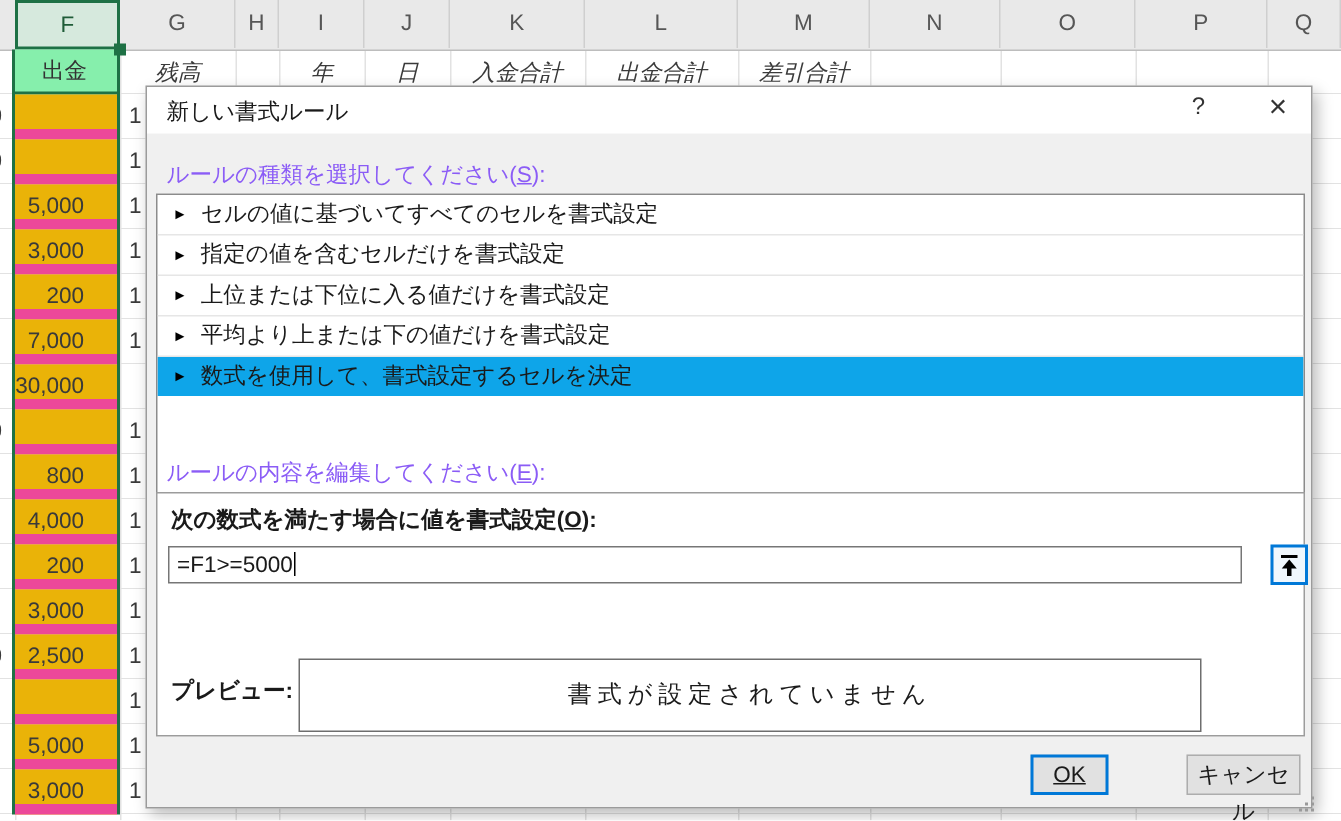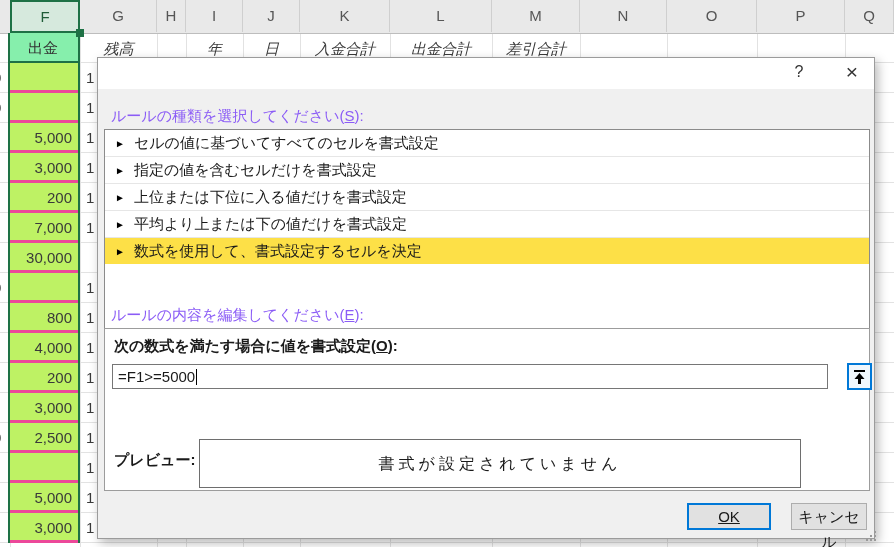--- a/index.html
+++ b/index.html
@@ -12,22 +12,22 @@
   .col-h{position:absolute;top:0;height:32px;line-height:32px;text-align:center;
          font-size:15px;color:#565656;border-right:1px solid #cfcfcf;box-sizing:border-box;}
   .col-h.sel{background:#d6e9dd;border:2px solid #1e7145;color:#1f5c38;height:33px;line-height:29px;}
   .hgrid{position:absolute;left:0;top:33px;width:894px;height:514px;z-index:0;
          background:repeating-linear-gradient(to bottom,transparent 0 29px,#e2e2e2 29px 30px);}
   .vline{position:absolute;top:33px;height:514px;width:1px;background:#e2e2e2;z-index:0;}
   .r1{position:absolute;top:34px;height:29px;line-height:29px;font-size:15px;color:#3a3a3a;
       text-align:center;z-index:1;white-space:nowrap;overflow:hidden;font-style:italic;}
   .fcol{position:absolute;left:8px;top:33px;width:72px;z-index:2;box-sizing:border-box;
         border-left:2px solid #1e7145;border-right:2px solid #1e7145;}
-  .fcell{height:30px;line-height:29px;box-sizing:border-box;border-bottom:3px solid #ec4899;
-         background:#bef264;font-size:15px;color:#3a3a3a;text-align:right;padding-right:6px;}
+  .fcell{height:30px;line-height:29px;box-sizing:border-box;border-bottom:7px solid #ec4899;
+         background:#eab308;font-size:15px;color:#3a3a3a;text-align:right;padding-right:22px;}
   .fcell.active{background:#86efac;text-align:center;padding-right:2px;border-bottom:2px solid #1e7145;color:#333;}
   .sel-corner{position:absolute;left:76px;top:29px;width:8px;height:8px;background:#1e7145;z-index:3;}
   .gcol{position:absolute;left:82px;top:63px;width:15px;overflow:hidden;z-index:1;}
   .gcell{height:30px;line-height:29px;font-size:15px;color:#3a3a3a;padding-left:4px;}
   .ecol{position:absolute;left:0;top:63px;width:8px;overflow:hidden;z-index:1;}
   .ecell{height:30px;line-height:29px;font-size:15px;color:#3a3a3a;width:14px;margin-left:-7px;}
 
   
   .dialog{position:absolute;left:97px;top:57px;width:778px;height:482px;background:#f0f0f0;
           border:1px solid #9b9b9b;box-sizing:border-box;z-index:10;
@@ -36,38 +36,38 @@
   .title{position:absolute;left:13px;top:7px;font-size:15px;color:#1a1a1a;}
   .help{position:absolute;right:64px;top:5px;width:22px;text-align:center;font-size:16px;color:#333;}
   .close{position:absolute;right:10px;top:2px;width:24px;text-align:center;font-size:21px;color:#333;}
   .lbl{position:absolute;left:13px;color:#8b5cf6;}
   .u{text-decoration:underline;}
   .rulelist{position:absolute;left:6px;top:71px;width:766px;height:200px;background:#fff;
             border:1px solid #8b8b8b;box-sizing:border-box;overflow:hidden;}
   .rule-item{height:26px;line-height:26px;padding-left:10px;border-bottom:1px solid #e6e6e6;
              white-space:nowrap;color:#1a1a1a;}
   .rule-item:last-child{border-bottom:none;}
-  .rule-item.selected{background:#fde047;}
+  .rule-item.selected{background:#0ea5e9;}
   .arrow{font-size:10px;margin-right:9px;color:#000;position:relative;top:-1px;}
   .groupbox{position:absolute;left:6px;top:270px;width:766px;height:163px;background:#fff;
             border:1px solid #9c9c9c;box-sizing:border-box;}
   .flabel{position:absolute;left:9px;top:8px;font-weight:bold;}
   .finput{position:absolute;left:7px;top:35px;width:716px;height:25px;box-sizing:border-box;
           border:1px solid #767676;background:#fff;line-height:23px;padding-left:5px;font-size:15px;}
   .caret{display:inline-block;width:1px;height:16px;background:#000;vertical-align:-3px;margin-left:1px;}
   .collapse-btn{position:absolute;left:742px;top:34px;width:25px;height:27px;box-sizing:border-box;
           border:2px solid #0078d7;background:#f0f7fd;padding:0;display:flex;align-items:center;justify-content:center;}
   .pvlabel{position:absolute;left:9px;top:122px;font-weight:bold;}
   .pvbox{position:absolute;left:94px;top:110px;width:602px;height:49px;box-sizing:border-box;
          border:1px solid #6e6e6e;background:#fff;text-align:center;line-height:47px;
          font-size:16px;letter-spacing:4px;color:#1a1a1a;}
   .btn{position:absolute;box-sizing:border-box;background:#e1e1e1;border:1px solid #adadad;
        font-size:15px;color:#1a1a1a;text-align:center;font-family:inherit;padding:0;}
   .btn-format{left:677px;top:120px;width:88px;height:31px;line-height:29px;}
-  .btn-ok{left:589px;top:445px;width:84px;height:27px;line-height:23px;border:2px solid #0078d7;text-decoration:underline;}
+  .btn-ok{left:589px;top:445px;width:52px;height:27px;line-height:23px;border:2px solid #0078d7;text-decoration:underline;}
   .btn-cancel{left:693px;top:445px;width:76px;height:27px;line-height:25px;}
   .grip{position:absolute;right:6px;bottom:5px;width:2px;height:2px;
         box-shadow:8px 0 0 0 #9a9a9a,4px 4px 0 0 #9a9a9a,8px 4px 0 0 #9a9a9a,
                    0 8px 0 0 #9a9a9a,4px 8px 0 0 #9a9a9a,8px 8px 0 0 #9a9a9a;}
 </style>
 </head>
 <body>
 
 <div class="stage">
 
@@ -160,20 +160,21 @@
       <div class="ecell"></div>
       <div class="ecell"></div>
       <div class="ecell">0</div>
       <div class="ecell"></div>
       <div class="ecell"></div>
       <div class="ecell"></div>
     </div>
 
   <div class="dialog">
     <div class="titlebar">
+      <span class="title">新しい書式ルール</span>
       <span class="help">?</span>
       <span class="close">×</span>
     </div>
 
     <div class="lbl" style="top:49px;"><span>ルールの種類を選択してください(</span><span class="u">S</span><span>):</span></div>
 
     <div class="rulelist" id="rulelist">
         <div class="rule-item"><span class="arrow">►</span><span>セルの値に基づいてすべてのセルを書式設定</span></div>
         <div class="rule-item"><span class="arrow">►</span><span>指定の値を含むセルだけを書式設定</span></div>
         <div class="rule-item"><span class="arrow">►</span><span>上位または下位に入る値だけを書式設定</span></div>

